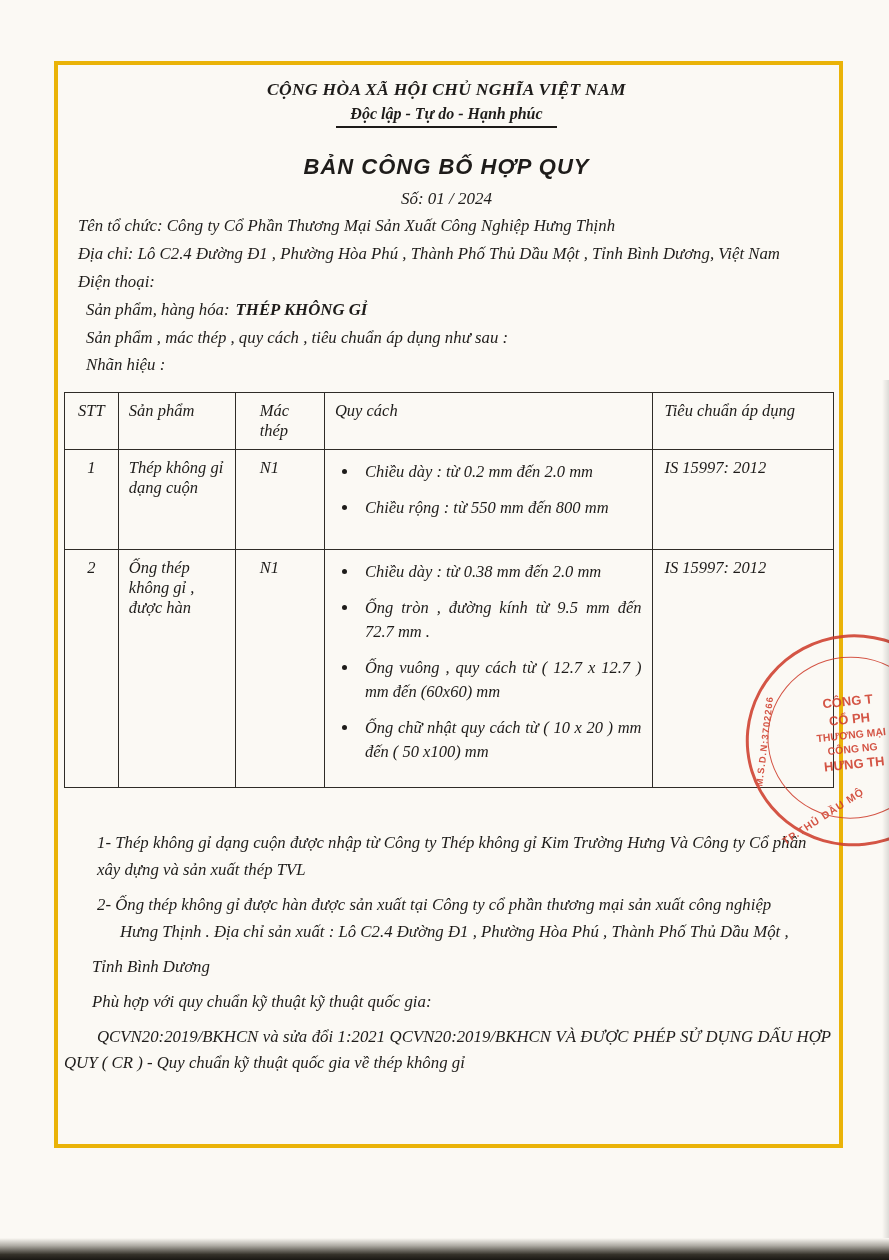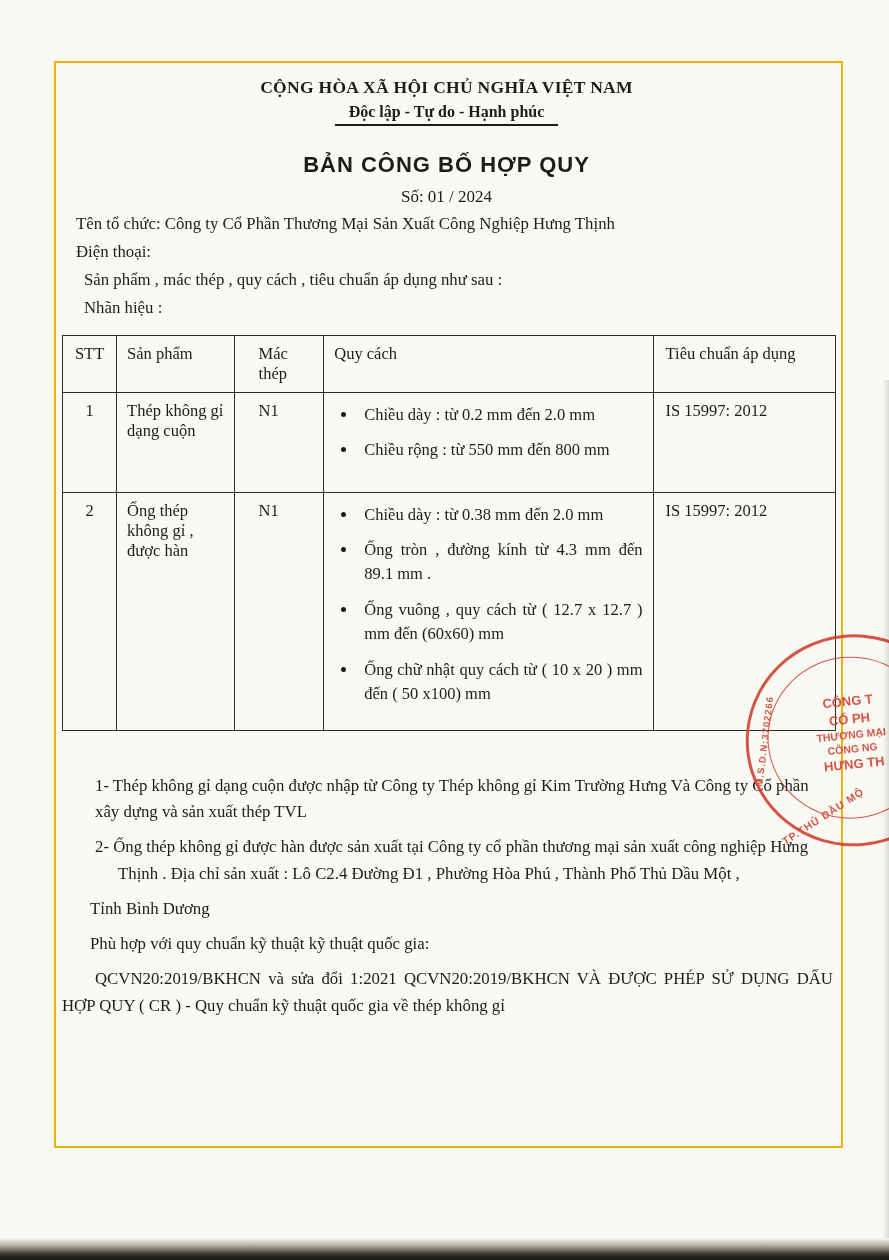--- a/index.html
+++ b/index.html
@@ -13,22 +13,23 @@
   .page{
     position:relative;
     width:889px;height:1260px;
     overflow:hidden;
     background:#fbf9f4;
   }
   .frame{
     position:absolute;
     left:54px;top:61px;
     width:789px;height:1087px;
-    border:2px solid #eab308;
+    border:4px solid #eab308;
     box-sizing:border-box;
+    font-style:italic;
   }
   .frame-inner{
     padding:14px 24px 0 20px;
   }
   .center{text-align:center;}
   .country{
     font-size:17.5px;font-weight:bold;letter-spacing:.3px;
   }
   .motto-wrap{margin-top:5px;}
   .motto{
@@ -154,21 +155,25 @@
 
       <div class="center country">CỘNG HÒA XÃ HỘI CHỦ NGHĨA VIỆT NAM</div>
       <div class="center motto-wrap">
         <span class="motto">Độc lập - Tự do - Hạnh phúc</span>
       </div>
 
       <div class="center doc-title">BẢN CÔNG BỐ HỢP QUY</div>
       <div class="center doc-number">Số: 01 / 2024</div>
 
       <p class="body first">Tên tổ chức: Công ty Cổ Phần Thương Mại Sản Xuất Công Nghiệp Hưng Thịnh</p>
+      <p class="body">Địa chỉ: Lô C2.4 Đường Đ1 , Phường Hòa Phú , Thành Phố Thủ Dầu Một , Tỉnh Bình Dương, Việt Nam</p>
       <p class="body">Điện thoại:</p>
+      <p class="body indent">
+        <span>Sản phẩm, hàng hóa:</span><span class="bold">THÉP KHÔNG GỈ</span>
+      </p>
       <p class="body indent">Sản phẩm , mác thép , quy cách , tiêu chuẩn áp dụng như sau :</p>
       <p class="body indent">Nhãn hiệu :</p>
 
       <table class="spec-table">
         <tbody>
             <tr>
           <th class="c-stt">STT</th>
           <th class="c-sp">Sản phẩm</th>
           <th class="c-mt">Mác thép</th>
           <th class="c-qc">Quy cách</th>
@@ -186,21 +191,21 @@
           </td>
           <td class="c-tc">IS 15997: 2012</td>
         </tr>
         <tr class="row-2">
           <td class="c-stt">2</td>
           <td class="c-sp">Ống thép không gỉ , được hàn</td>
           <td class="c-mt">N1</td>
           <td class="c-qc">
             <ul>
               <li>Chiều dày : từ 0.38 mm đến 2.0 mm</li>
-              <li>Ống tròn , đường kính từ 4.3 mm đến 89.1 mm .</li>
+              <li>Ống tròn , đường kính từ 9.5 mm đến 72.7 mm .</li>
               <li>Ống vuông , quy cách từ ( 12.7 x 12.7 ) mm đến (60x60) mm</li>
               <li>Ống chữ nhật quy cách từ ( 10 x 20 ) mm đến ( 50 x100) mm</li>
             </ul>
           </td>
           <td class="c-tc">IS 15997: 2012</td>
         </tr>
       </tbody>
         </table>
 
       <div class="notes">

